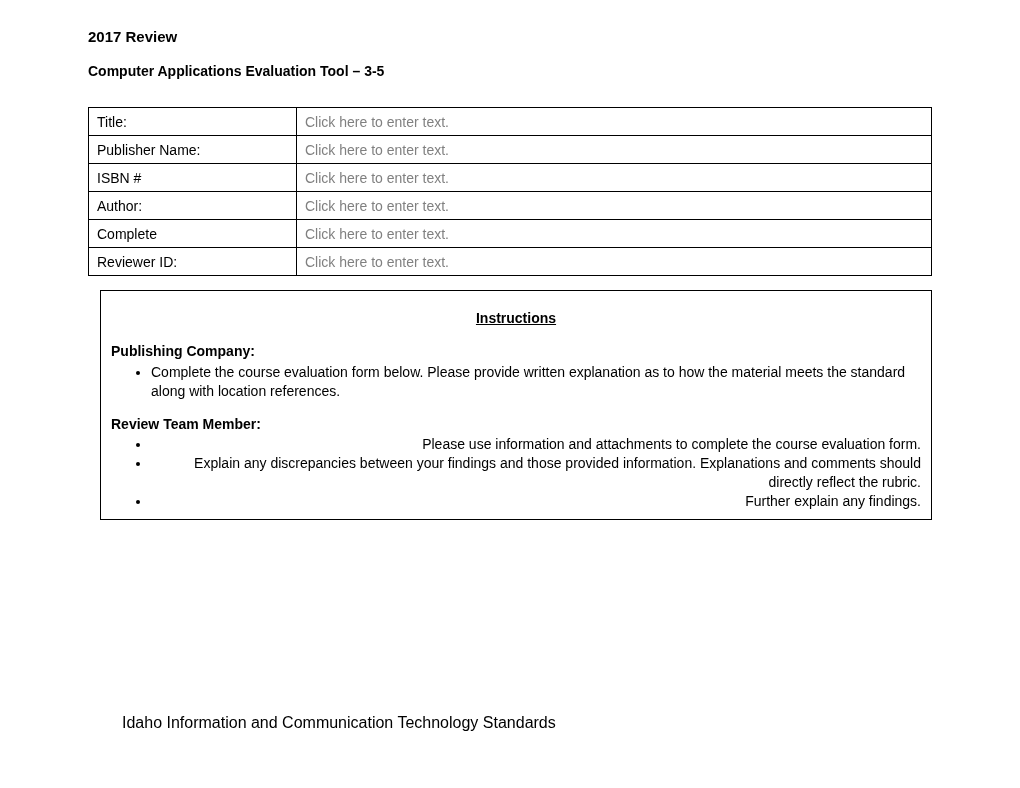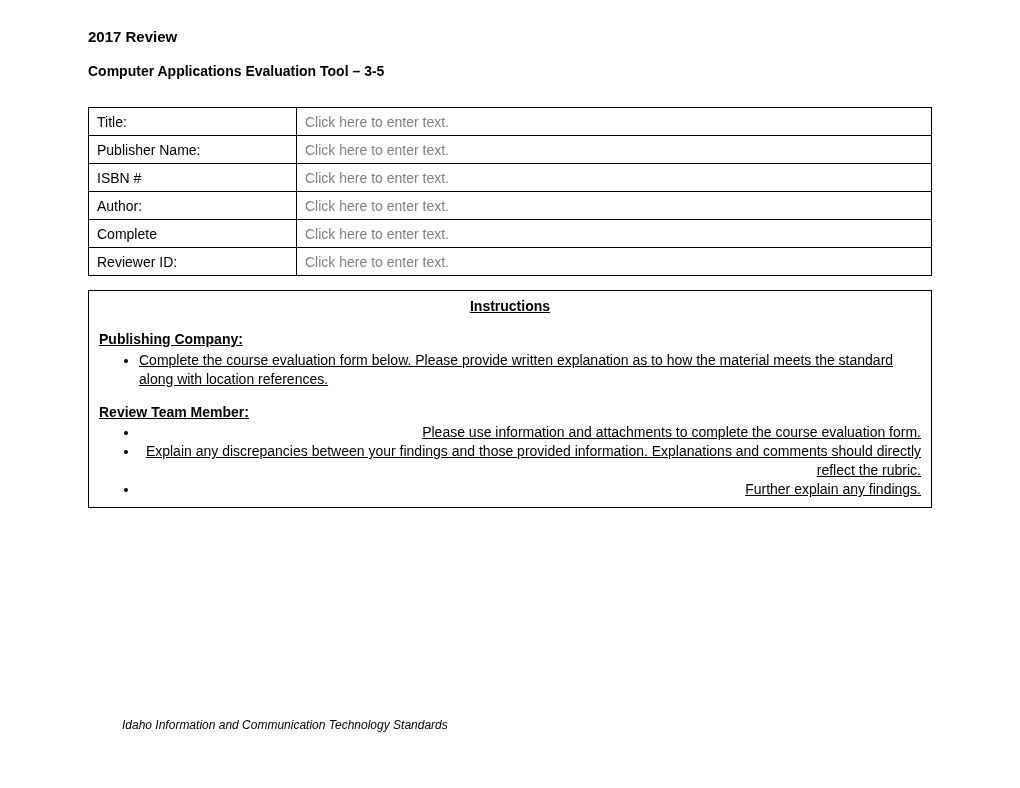--- a/index.html
+++ b/index.html
@@ -43,25 +43,24 @@
     }
     .info-table td.label {
       width: 208px;
       color: #000000;
     }
     .info-table td.input-cell {
       color: #808080;
     }
     .instructions-box {
       border: 1.5px solid #000000;
-      margin-left: 0;
-      padding: 6px 10px 8px 10px;
+      margin-left: 12px;
+      padding: 18px 10px 8px 10px;
       font-size: 14px;
       line-height: 1.35;
-      text-decoration: underline;
     }
     .instructions-title {
       text-align: center;
       font-weight: bold;
       text-decoration: underline;
       margin-bottom: 14px;
     }
     .section-heading {
       font-weight: bold;
       margin-bottom: 2px;
@@ -76,22 +75,21 @@
       text-align: right;
     }
     .instructions-box li {
       font-size: 14px;
       line-height: 1.35;
     }
     .footer {
       position: absolute;
       bottom: 56px;
       left: 122px;
-      font-size: 12px;
-      font-style: italic;
+      font-size: 16px;
     }
   </style>
 </head>
 <body>
 
 <div class="page">
   <div class="heading-small">2017 Review</div>
   <div class="heading-large">Computer Applications Evaluation Tool – 3-5</div>
 
   <table class="info-table">

